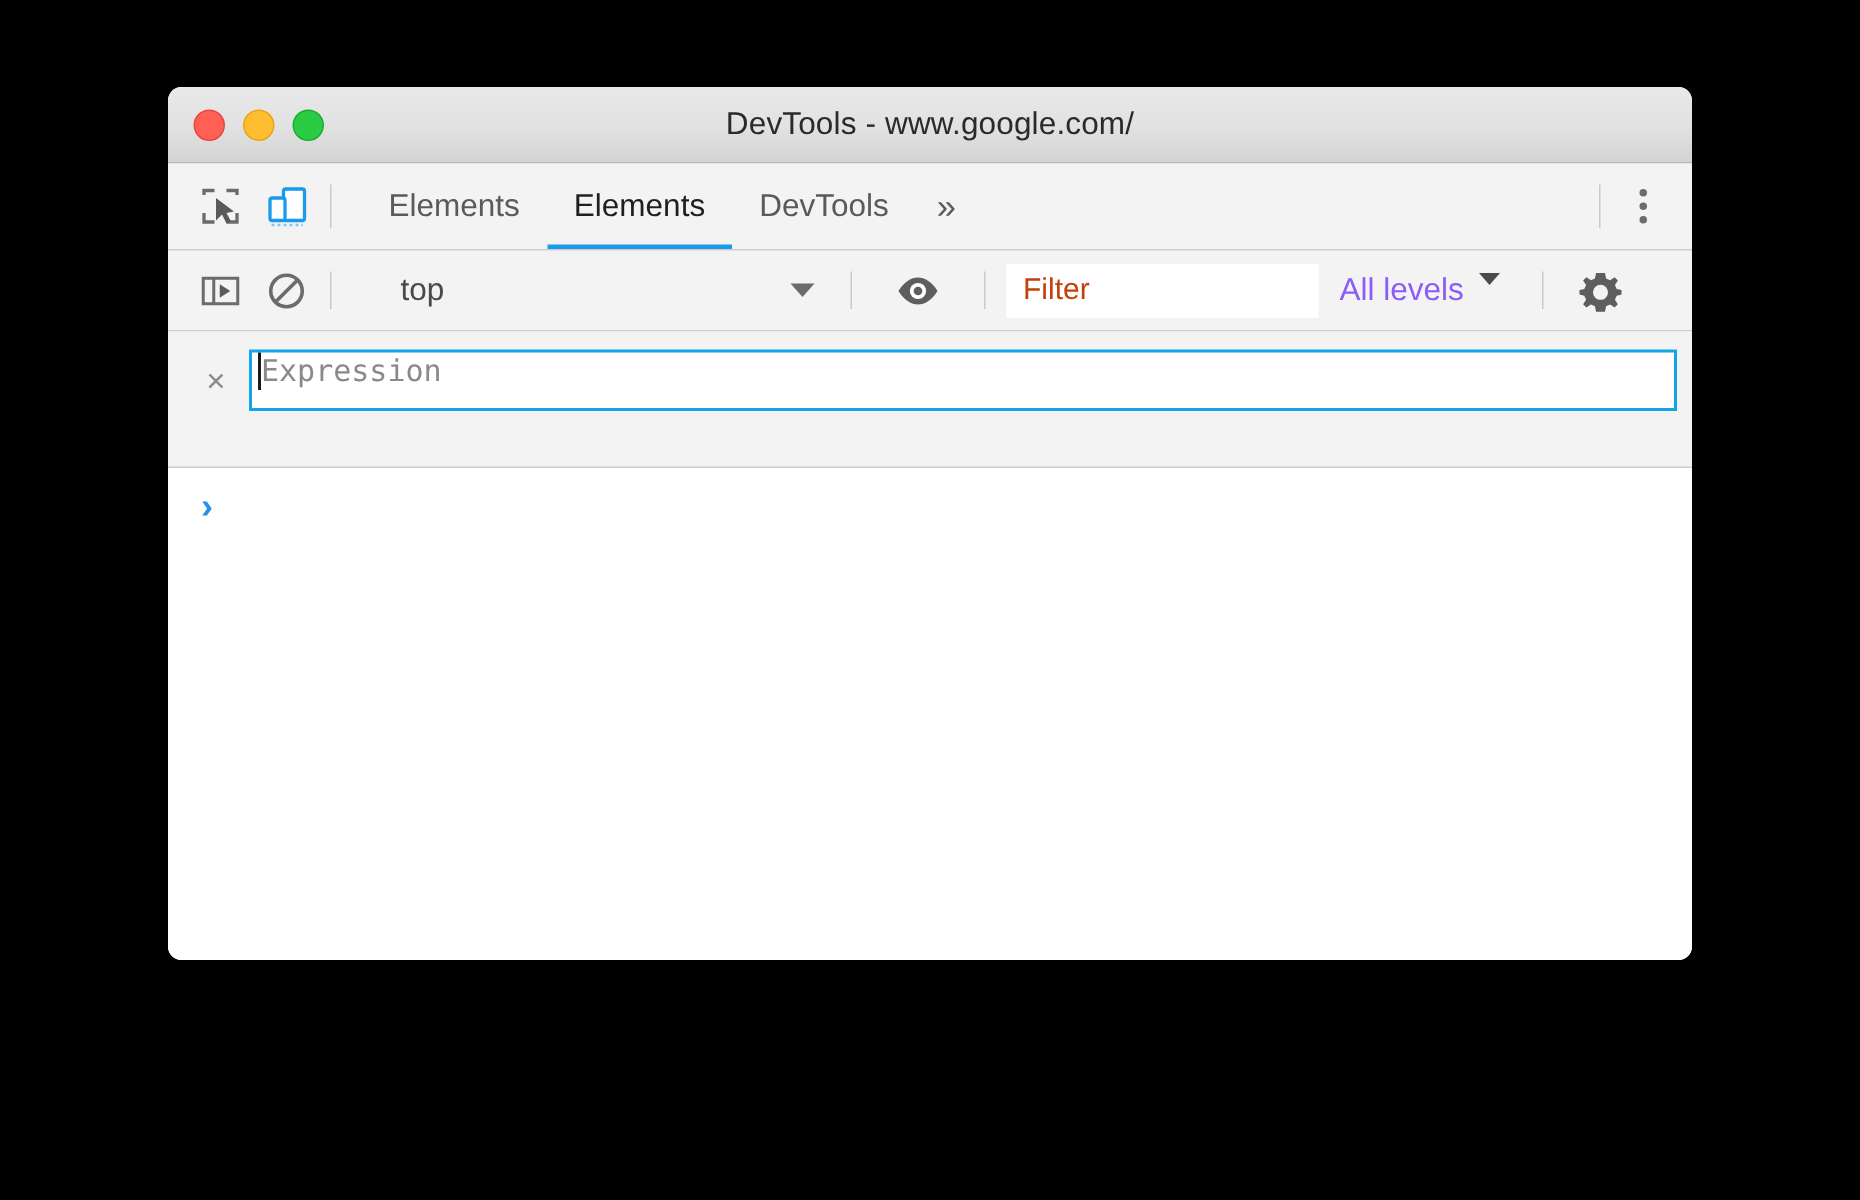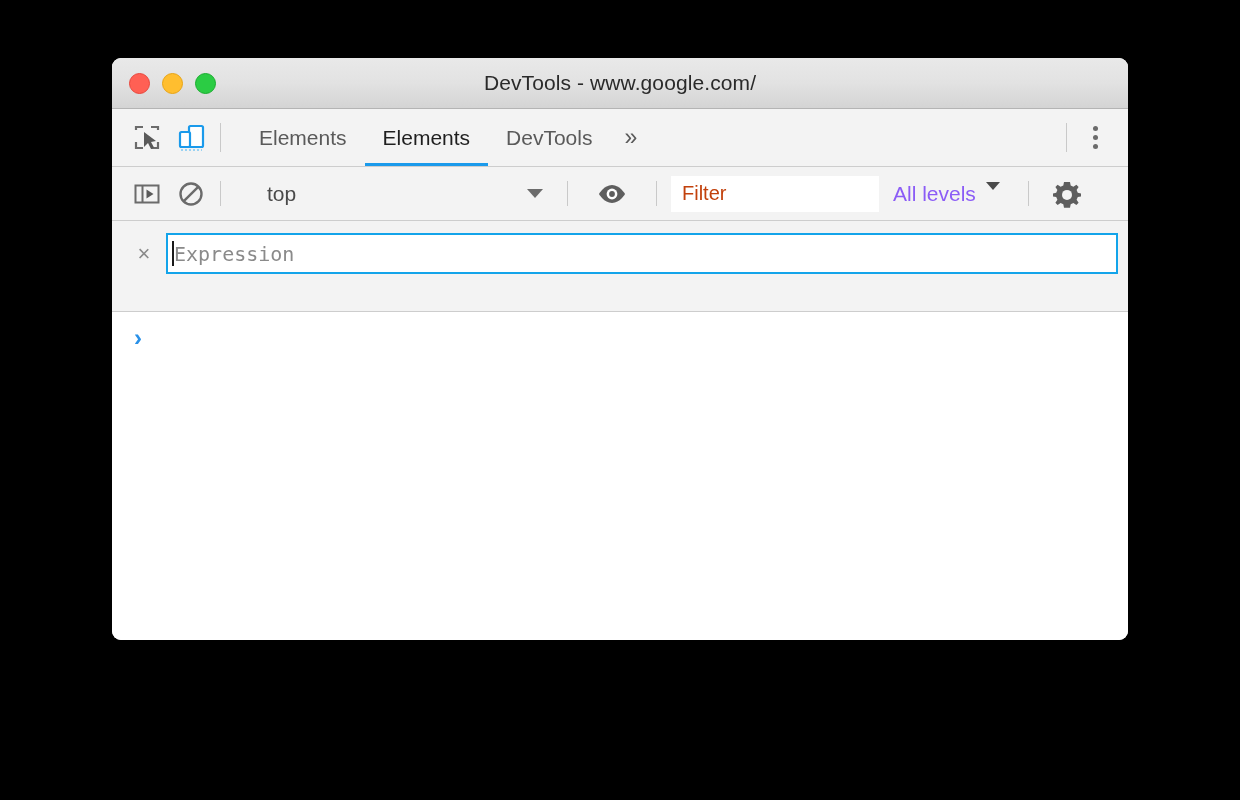--- a/index.html
+++ b/index.html
@@ -235,21 +235,21 @@
     user-select: none;
   }
   .expr-input {
     flex: 1;
     height: 41px;
     margin-left: 8px;
     background: #ffffff;
     border: 2px solid #13a4ea;
     box-sizing: border-box;
     display: flex;
-    align-items: center;
+    align-items: flex-start;
     padding: 0 4px;
     position: relative;
   }
   .caret-bar {
     width: 2px;
     height: 25px;
     background: #1a1a1a;
     display: block;
   }
   .expr-placeholder {

